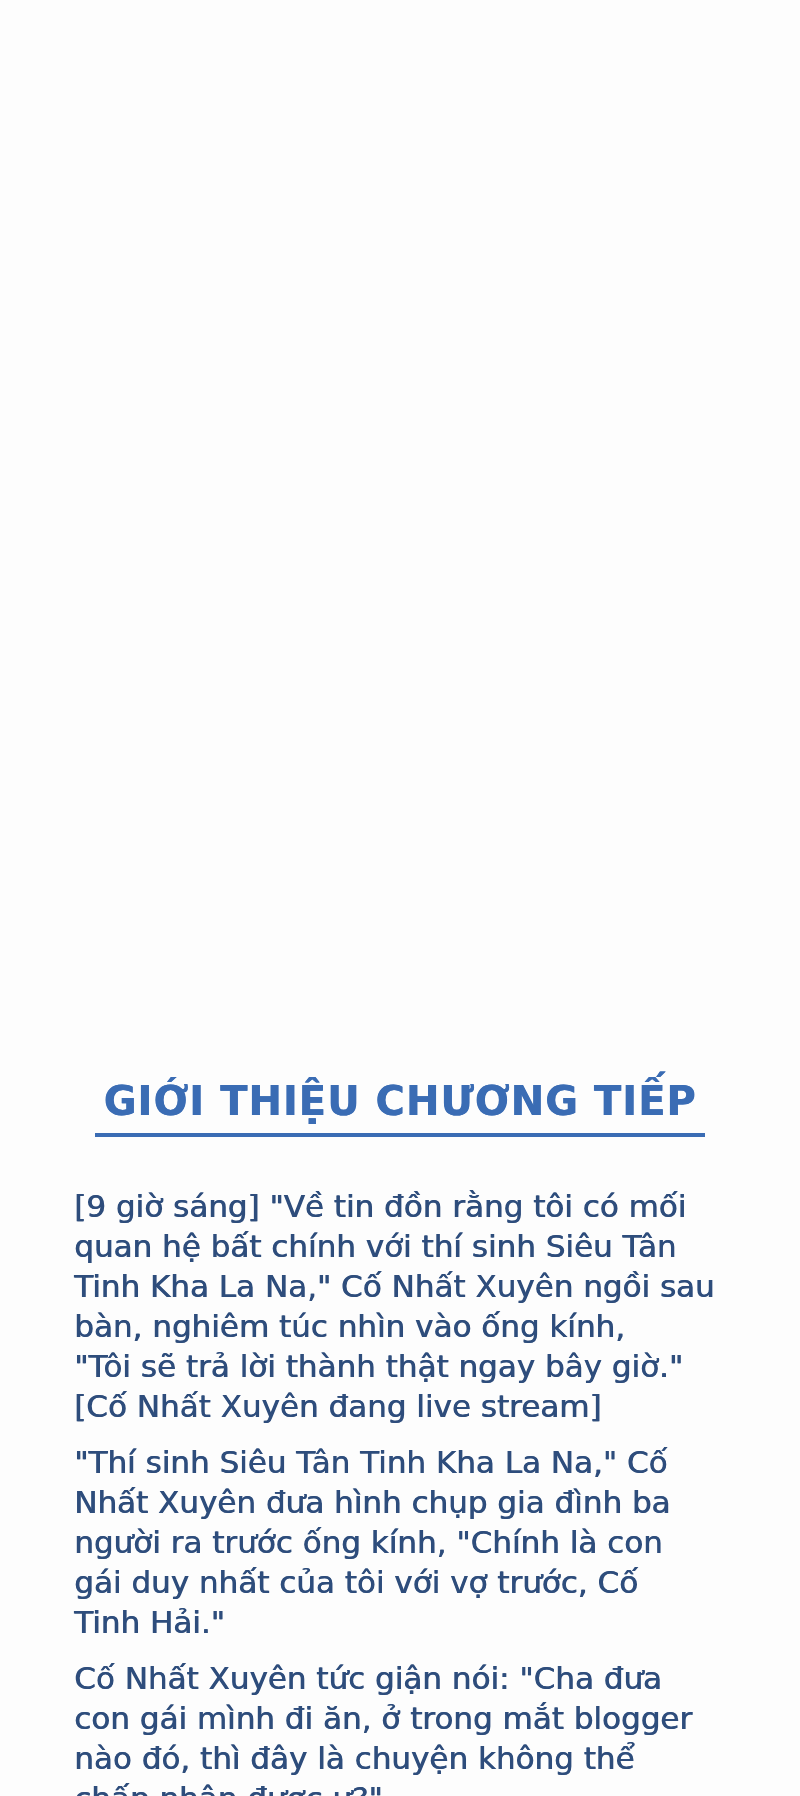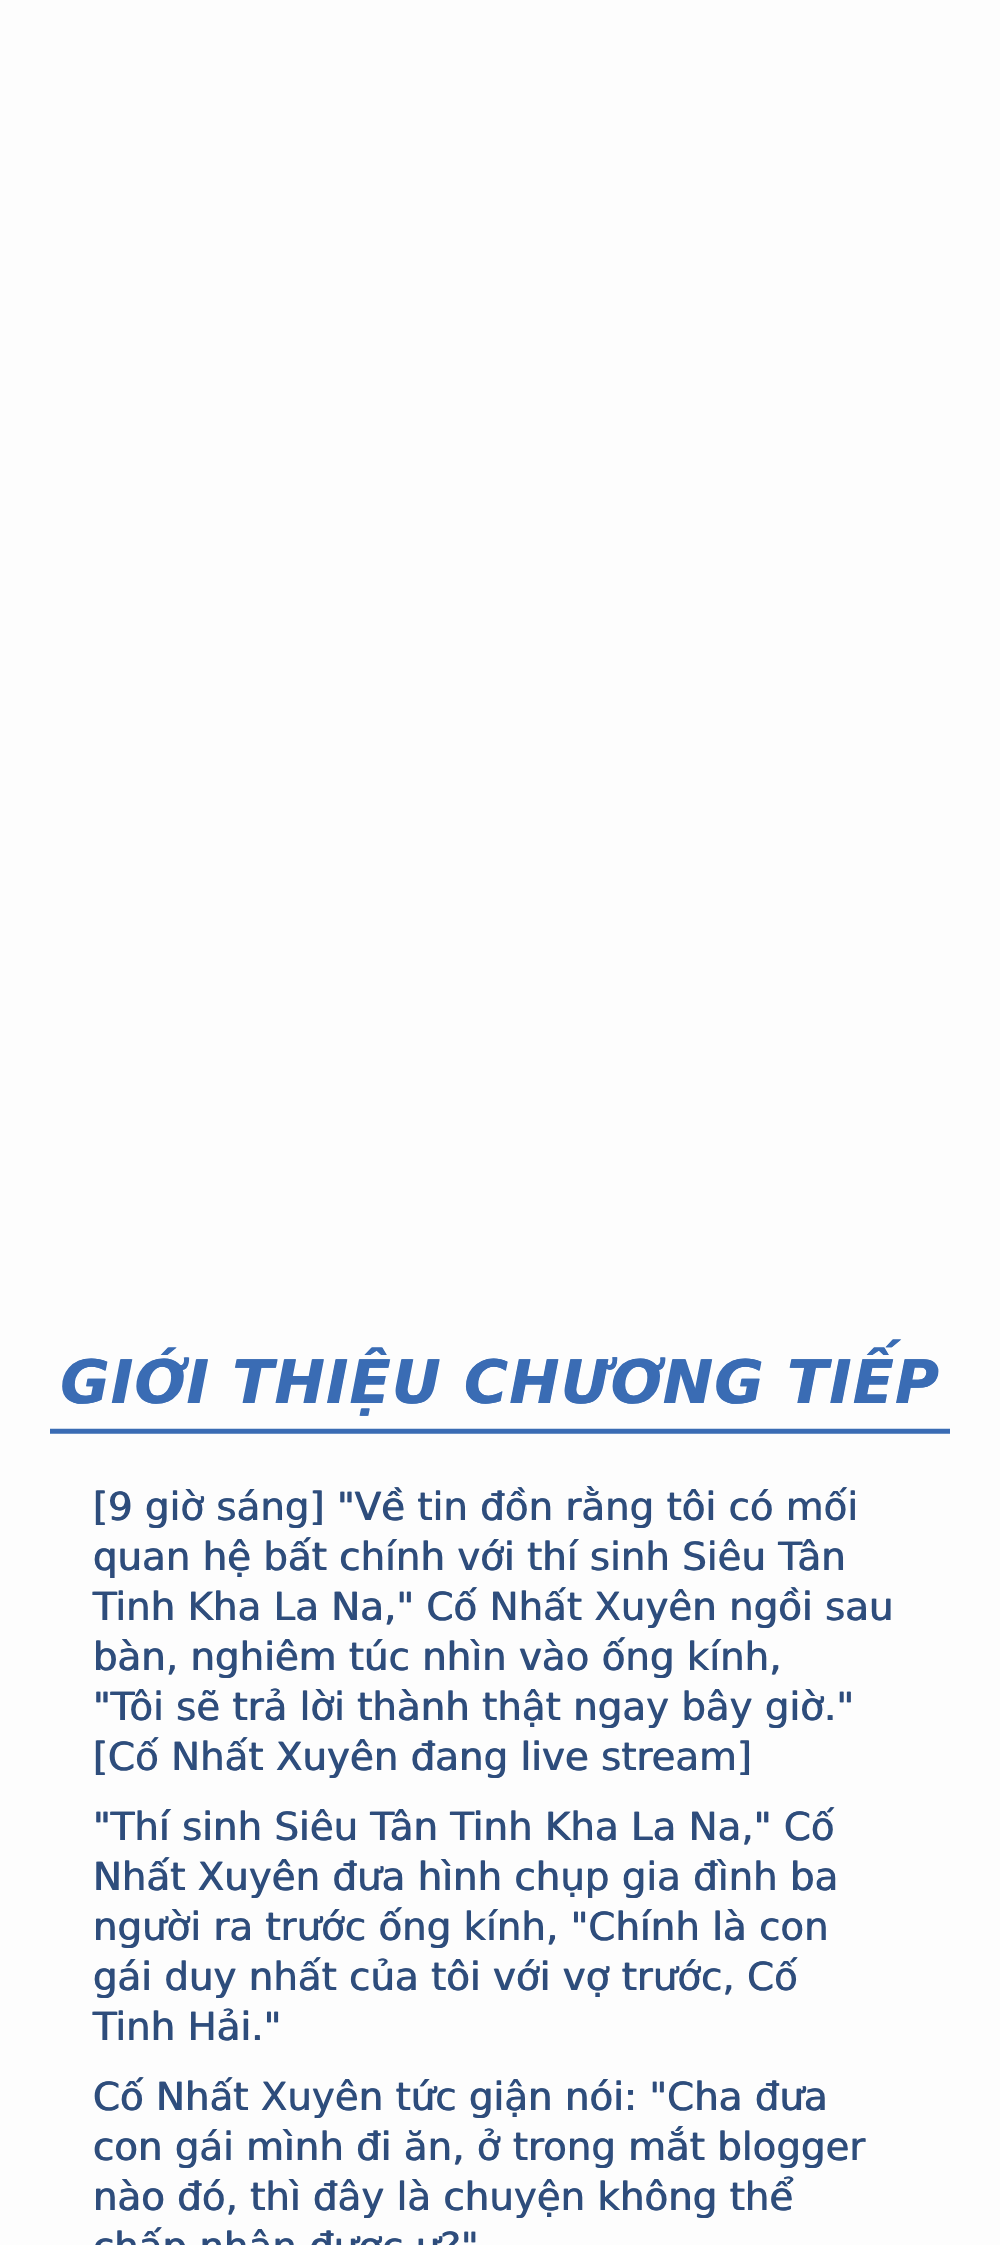--- a/index.html
+++ b/index.html
@@ -22,28 +22,27 @@
   }
   .title-row {
     position: absolute;
     top: 1078px;
     left: 0;
     width: 100%;
     text-align: center;
   }
   .title {
     display: inline-block;
-    font-size: 48px;
+    font-size: 40px;
     font-weight: bold;
     letter-spacing: 1px;
     color: var(--title-color);
     border-bottom: 4px solid var(--title-color);
     padding: 0 8px 9px 8px;
     text-shadow: 0.5px 0 currentColor;
-    font-style: italic;
   }
   .text-block {
     position: absolute;
     top: 1186px;
     left: 74px;
     right: 40px;
     color: var(--body-color);
     font-size: 31px;
     line-height: 40px;
     text-shadow: 0.7px 0 currentColor;

